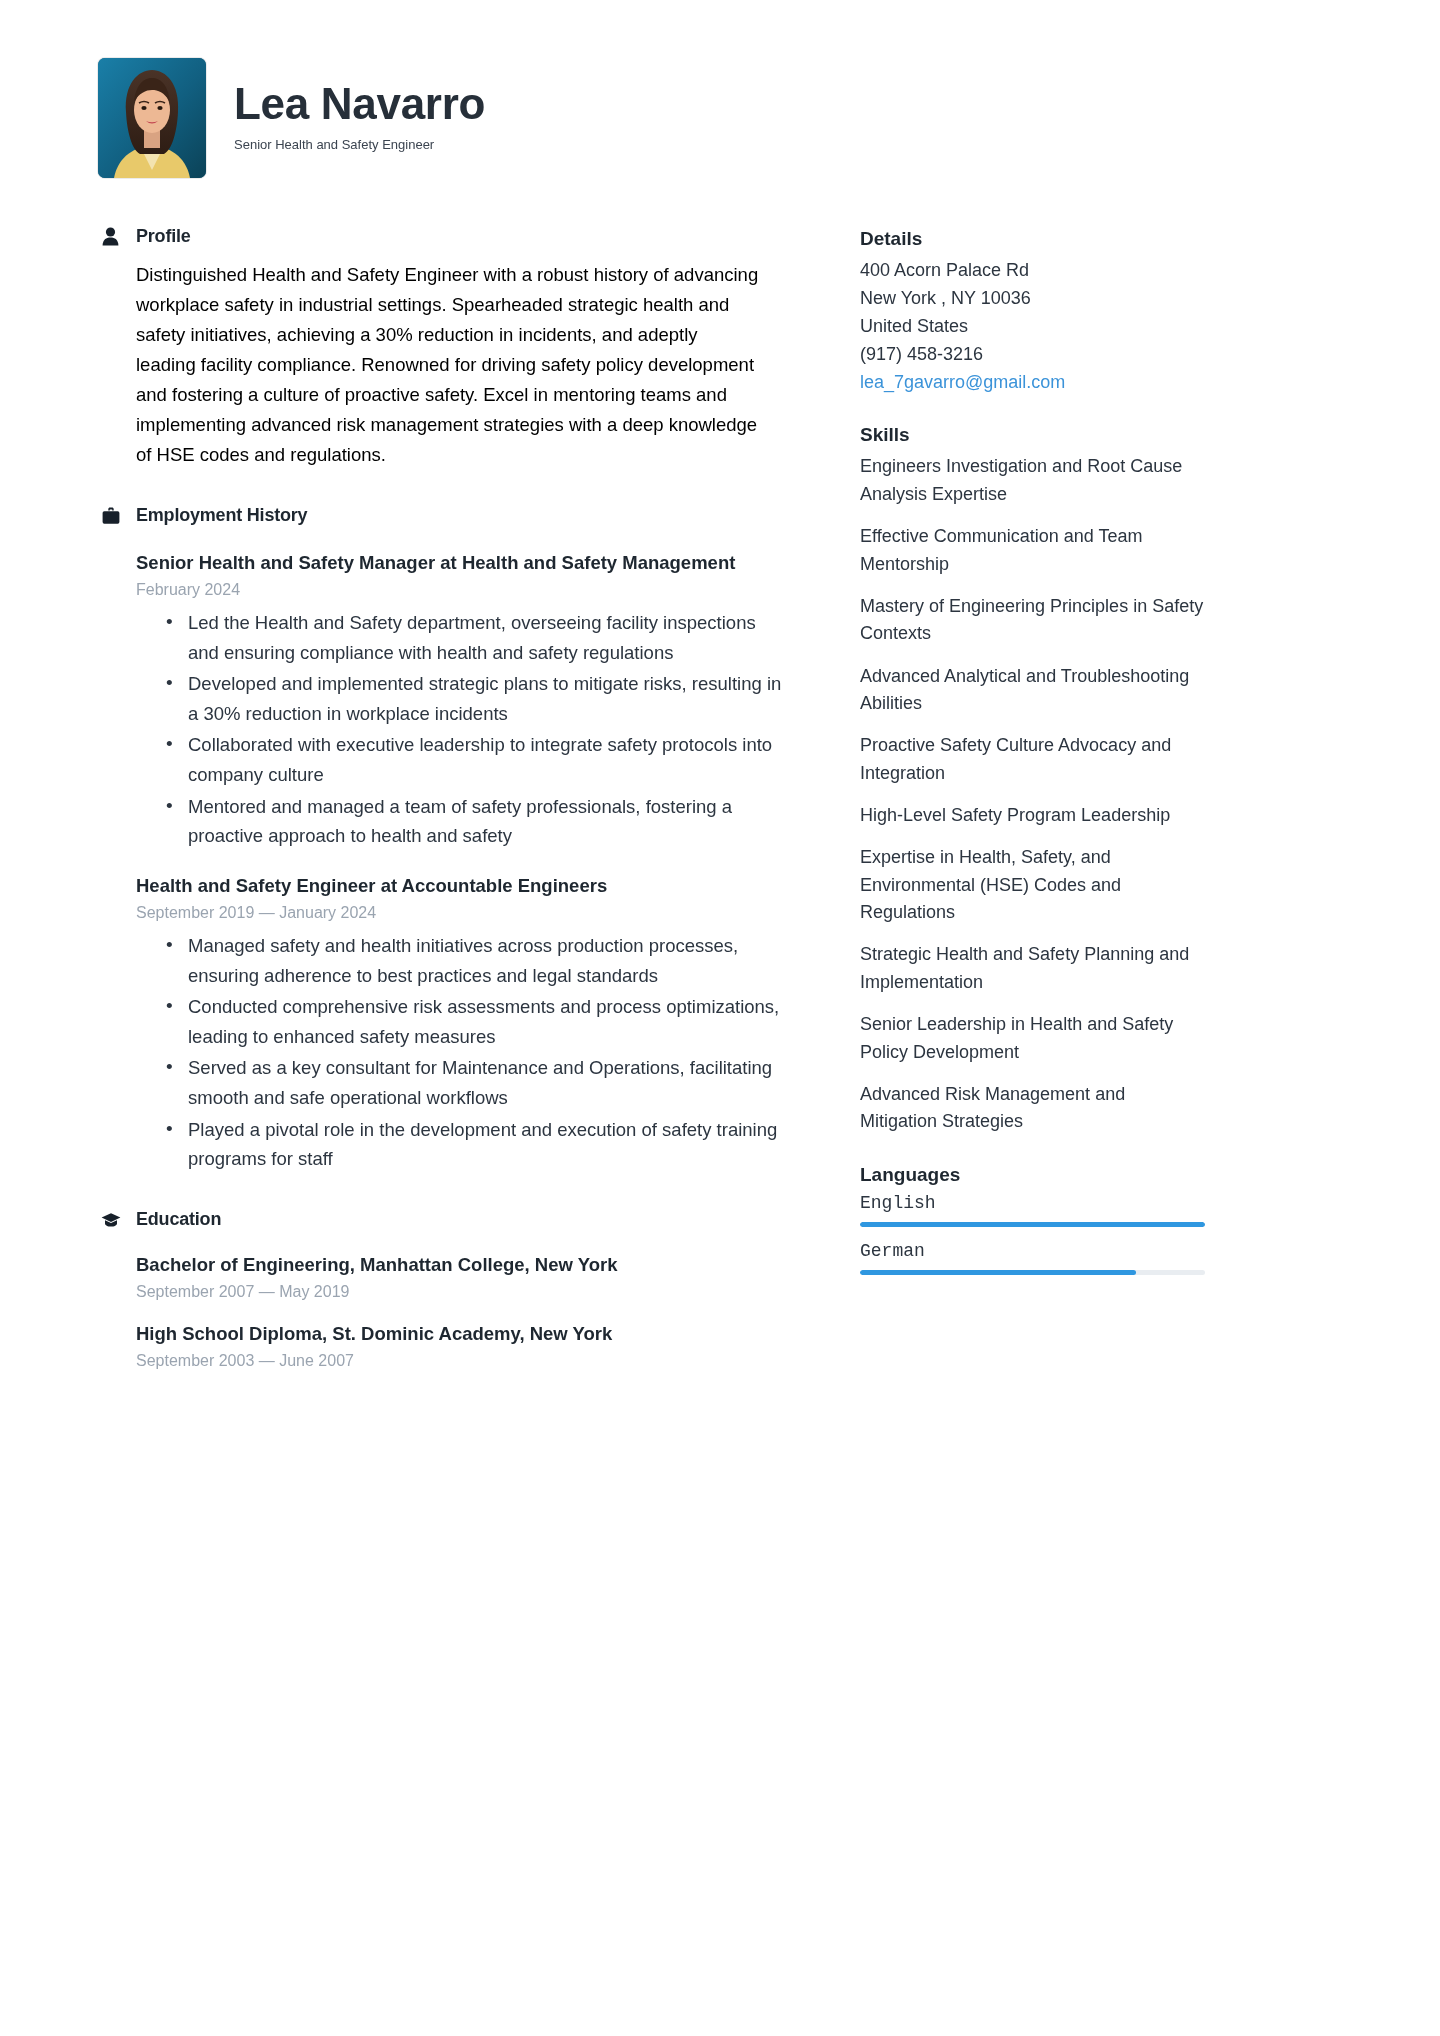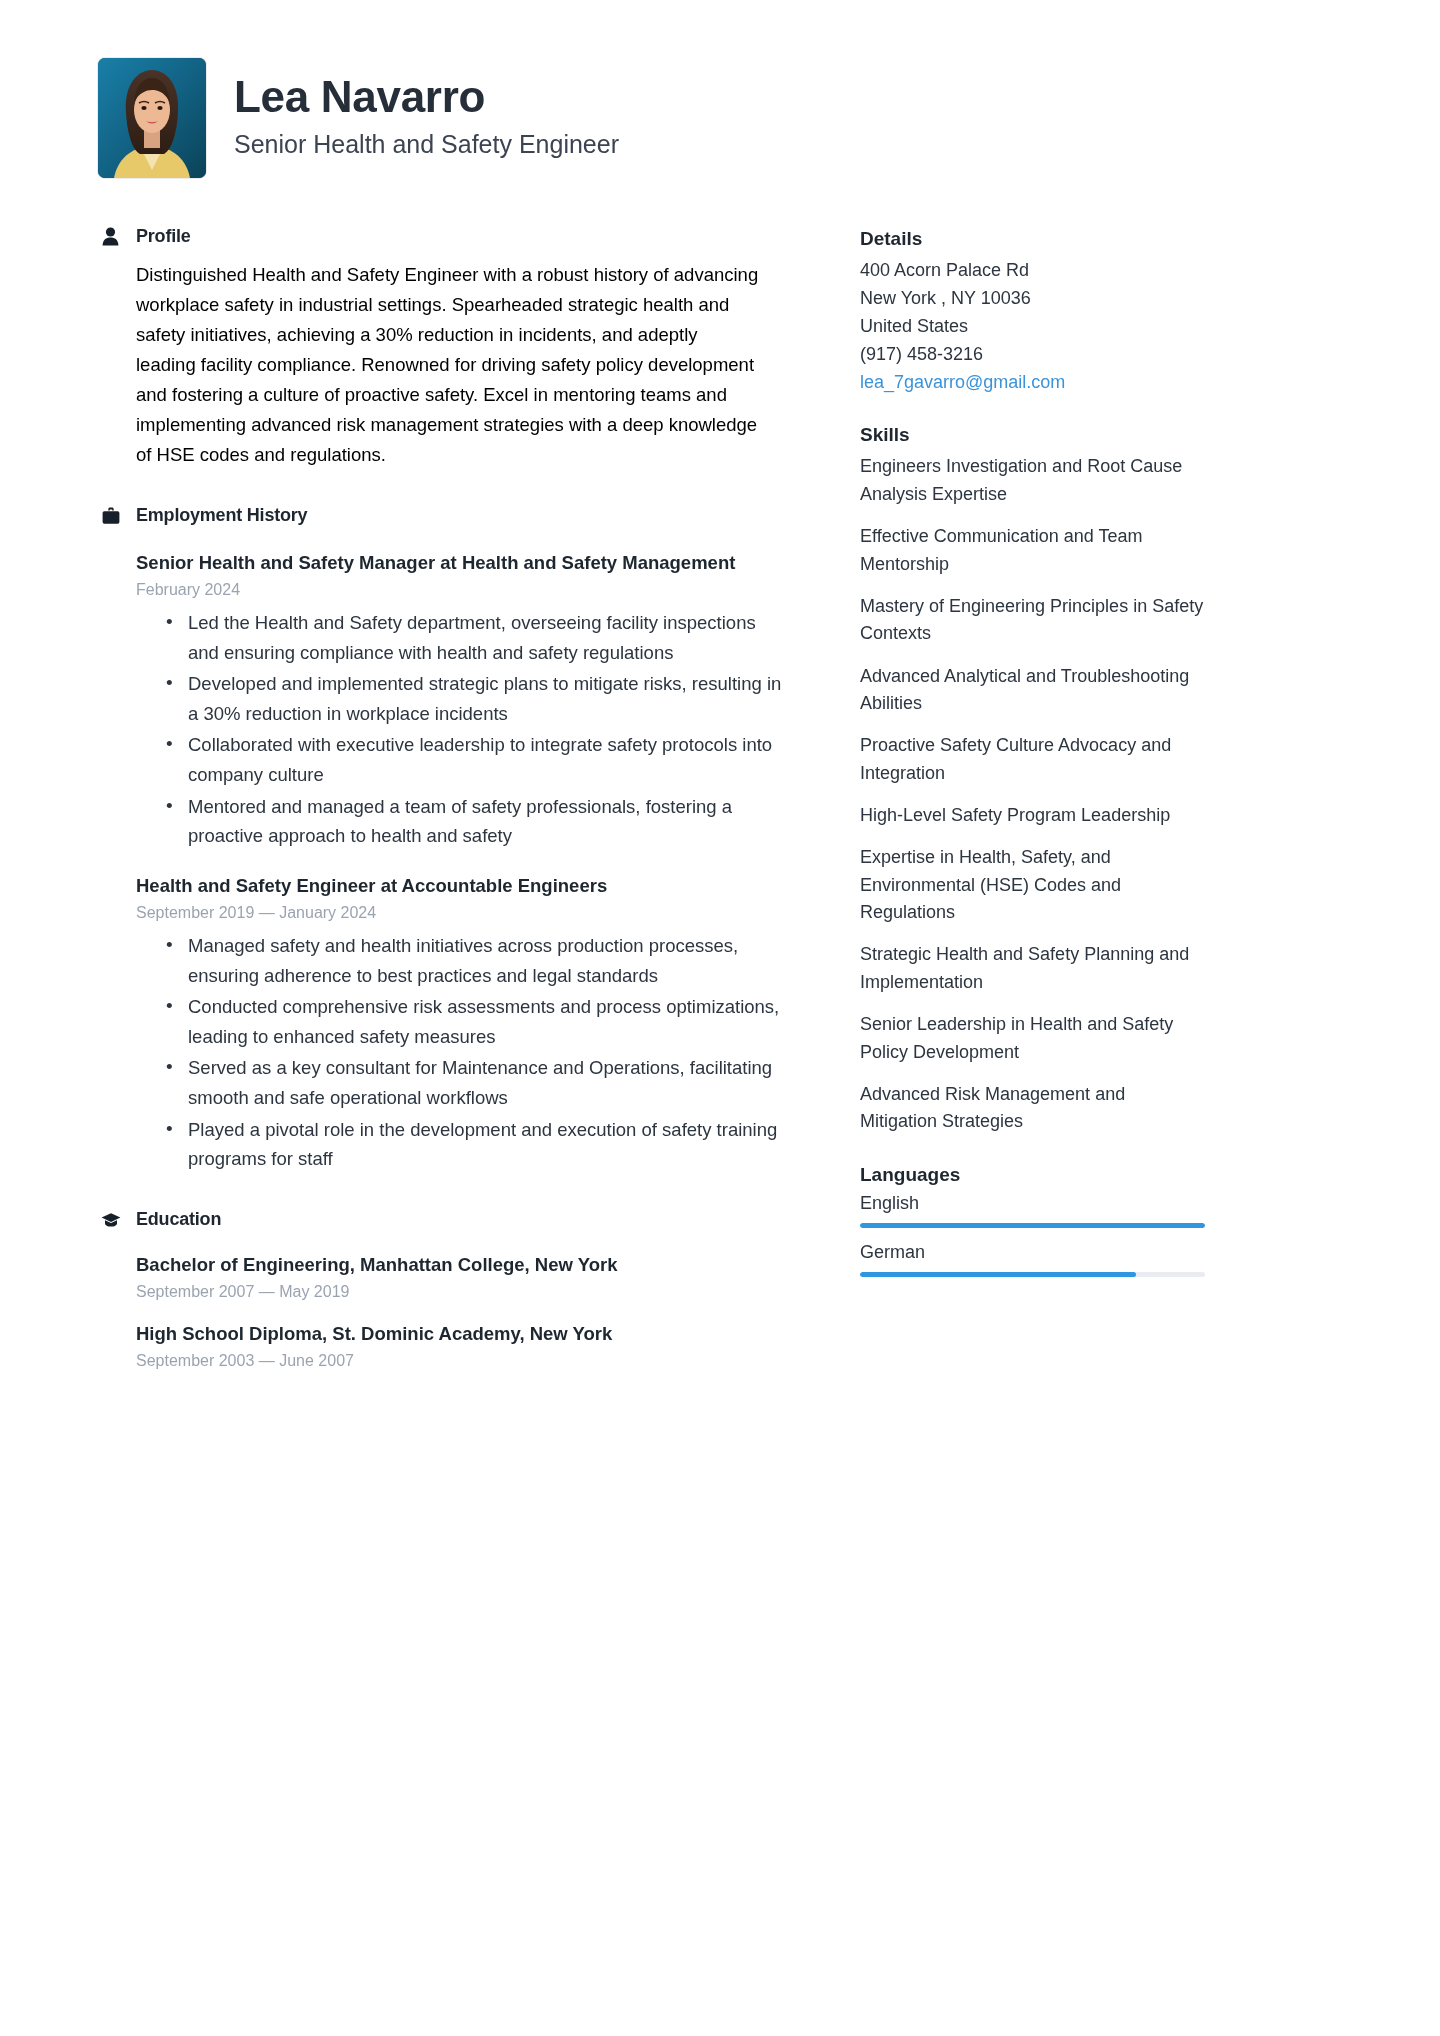--- a/index.html
+++ b/index.html
@@ -45,21 +45,21 @@
 
   .name {
     font-size: 44px;
     font-weight: 700;
     color: #262f39;
     letter-spacing: -0.3px;
     line-height: 1.1;
   }
 
   .job-title {
-    font-size: 25px;
+    font-size: 13px;
     color: #3b4450;
     margin-top: 9px;
     font-weight: 400;
   }
 
   
   .body {
     display: flex;
     padding: 46px 100px 0 100px;
     gap: 60px;
@@ -174,21 +174,21 @@
   }
 
   .skill {
     font-size: 18px;
     line-height: 1.52;
     color: #2c3540;
     margin-bottom: 15px;
   }
   .skill:last-child { margin-bottom: 0; }
 
-  .lang { margin-bottom: 14px; }
+  .lang { margin-bottom: 14px; font-family: Liberation Mono, monospace; }
   .lang-name {
     font-size: 18px;
     color: #2c3540;
     margin-bottom: 9px;
   }
   .lang-bar {
     width: 100%;
     height: 5px;
     background: #e9edf1;
     border-radius: 3px;

